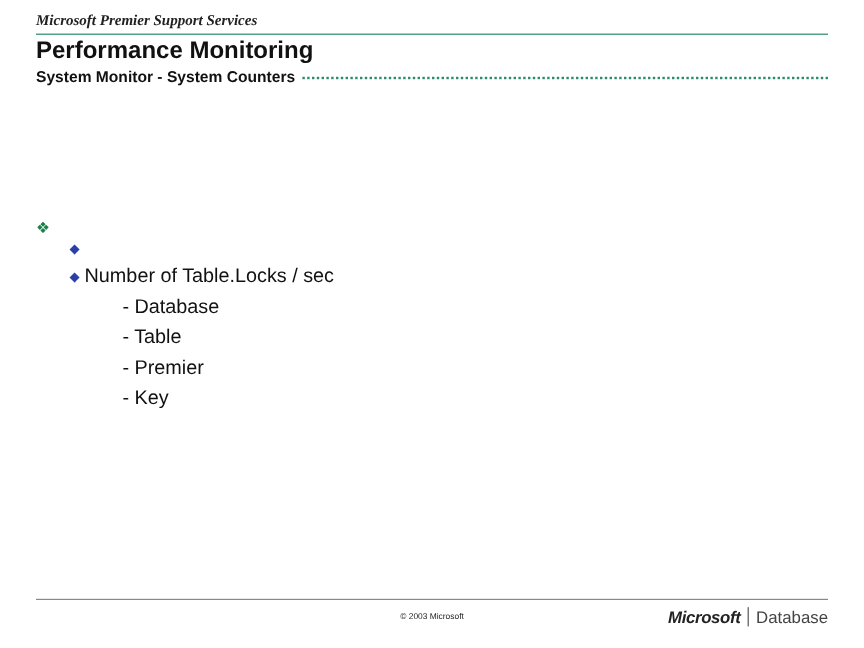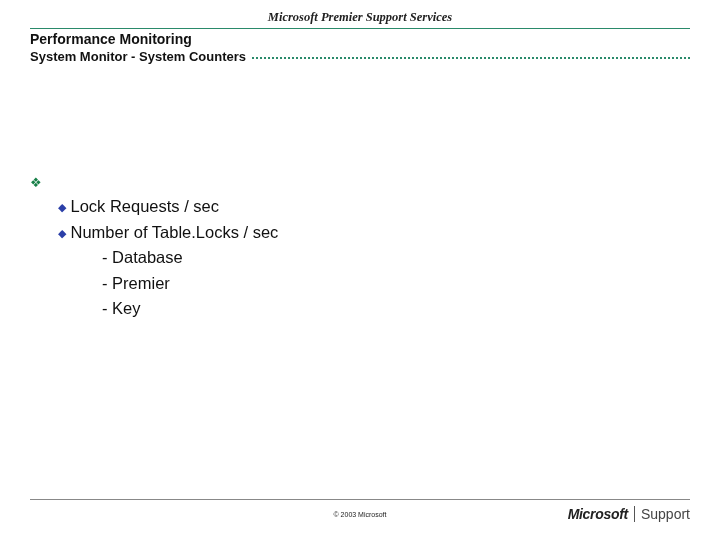--- a/index.html
+++ b/index.html
@@ -17,29 +17,28 @@
     padding: 10px 30px 0 30px;
     position: relative;
   }
   .brand {
     font-family: "Times New Roman", Times, serif;
     font-style: italic;
     font-weight: bold;
     font-size: 12.5px;
     color: #222;
     margin-bottom: 3px;
-    text-align: center;
   }
   .hr-main {
     border: none;
     border-top: 1.5px solid #2a8a6a;
     margin: 0;
   }
   .title {
-    font-size: 14px;
+    font-size: 20px;
     font-weight: bold;
     color: #111;
     margin-top: 2px;
   }
   .subtitle-row {
     display: flex;
     align-items: baseline;
     margin-top: 2px;
   }
   .subtitle {
@@ -150,36 +149,36 @@
     <div class="subtitle">System Monitor - System Counters</div>
     <div class="dotted-fill"></div>
   </div>
 
   <div class="content">
     <div class="lvl1">
       <span class="bullet-diamond">❖</span>
     </div>
     <div class="lvl2">
       <span class="bullet-diamond-solid">◆</span>
-      <span>Lock Requests / sec</span>
     </div>
     <div class="lvl2">
       <span class="bullet-diamond-solid">◆</span>
       <span>Number of Table.Locks / sec</span>
     </div>
     <div class="lvl3">- Database</div>
+    <div class="lvl3">- Table</div>
     <div class="lvl3">- Premier</div>
     <div class="lvl3">- Key</div>
   </div>
 
   <div class="footer">
     <hr class="hr-footer">
     <div class="footer-row">
       <div class="copyright">© 2003 Microsoft</div>
       <div class="logo">
         <span class="ms">Microsoft</span>
         <span class="divider"></span>
-        <span class="svc">Support</span>
+        <span class="svc">Database</span>
       </div>
     </div>
   </div>
 
 </div>
 
 </body></html>

